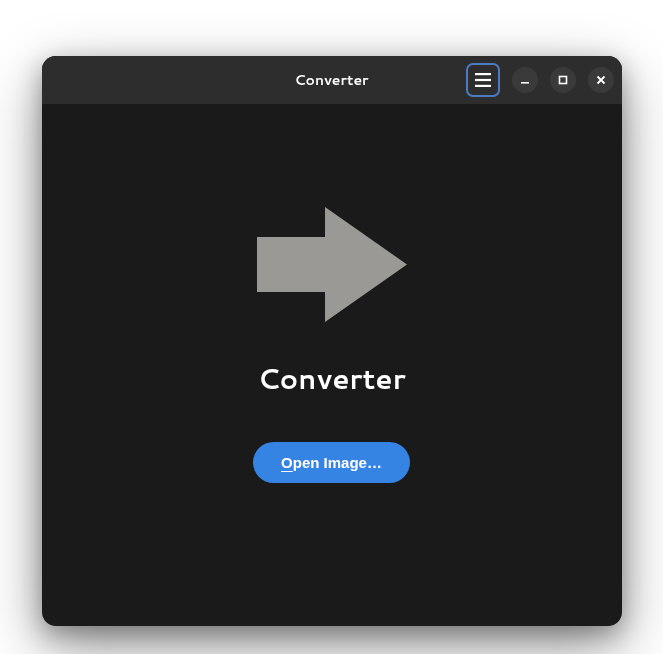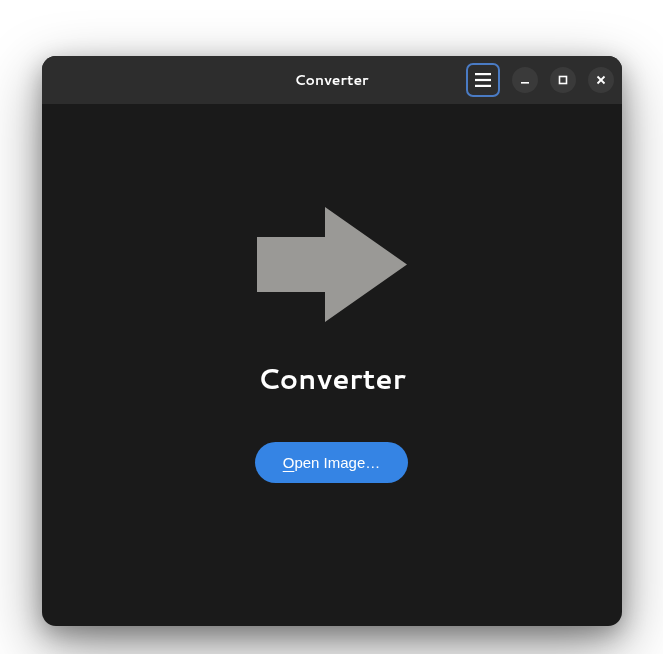--- a/index.html
+++ b/index.html
@@ -91,21 +91,21 @@
       font-weight: 800;
       margin-top: 8px;
     }
     .open-btn {
       background: #3584e4;
       color: #ffffff;
       border: none;
       border-radius: 999px;
       padding: 12px 28px;
       font-size: 15px;
-      font-weight: 400;
+      font-weight: 700;
       cursor: pointer;
       margin-top: 16px;
     }
     .open-btn .underline {
       text-decoration: underline;
       text-underline-offset: 3px;
     }
   </style>
 </head>
 <body>

